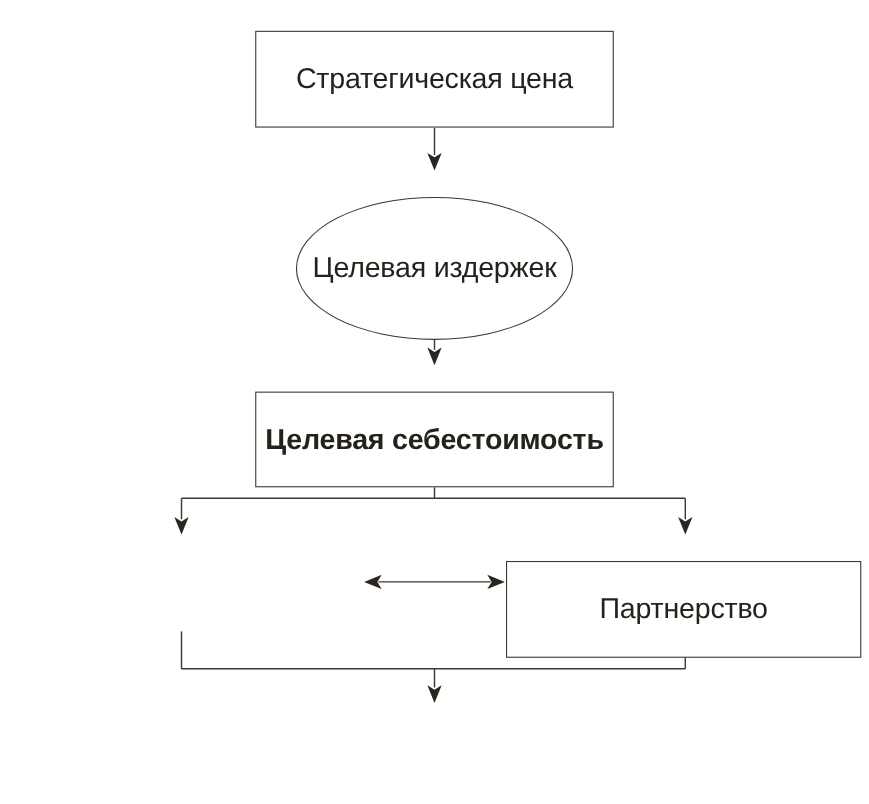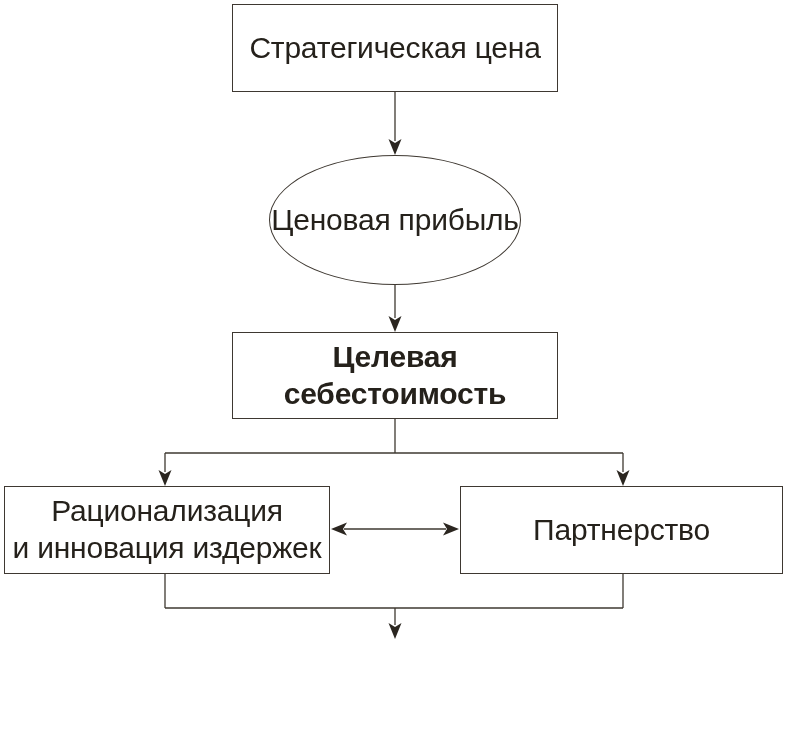--- a/index.html
+++ b/index.html
@@ -25,24 +25,25 @@
   }
   .node {
     position: absolute;
     display: flex;
     align-items: center;
     justify-content: center;
     text-align: center;
     background: #ffffff;
     border: 1.5px solid #3e3831;
     box-sizing: border-box;
-    font-size: 30px;
+    font-size: 26px;
     line-height: 1.22;
     white-space: pre-line;
     letter-spacing: -0.2px;
+    margin-top: 24px;
   }
   .node.rect-a { left: 232px; top: 4px;   width: 326px; height: 88px; }
   .node.ellipse {
     left: 269px; top: 155px; width: 252px; height: 130px;
     border-radius: 50%;
   }
   .node.rect-c { left: 232px; top: 332px; width: 326px; height: 87px; font-weight: bold; }
   .node.rect-d { left: 4px;   top: 486px; width: 326px; height: 88px; }
   .node.rect-e { left: 460px; top: 486px; width: 323px; height: 88px; }
   .node.rect-f { left: 232px; top: 639px; width: 326px; height: 88px; }
@@ -88,30 +89,26 @@
       <line x1="395" y1="608" x2="395" y2="625"></line>
       <polygon points="395,639 388.5,623 395,627 401.5,623"></polygon>
     </g>
   </svg>
 
   <div class="node rect-a">
     <span>Стратегическая цена</span>
   </div>
 
   <div class="node ellipse">
-    <span>Ценовая прибыль</span>
+    <span>Целевая издержек</span>
   </div>
 
   <div class="node rect-c">
     <span>Целевая себестоимость</span>
   </div>
 
-  <div class="node rect-d">
-    <span>Рационализация
-и инновация издержек</span>
-  </div>
 
   <div class="node rect-e">
     <span>Партнерство</span>
   </div>
 
 
 </div>
 
 </body></html>

